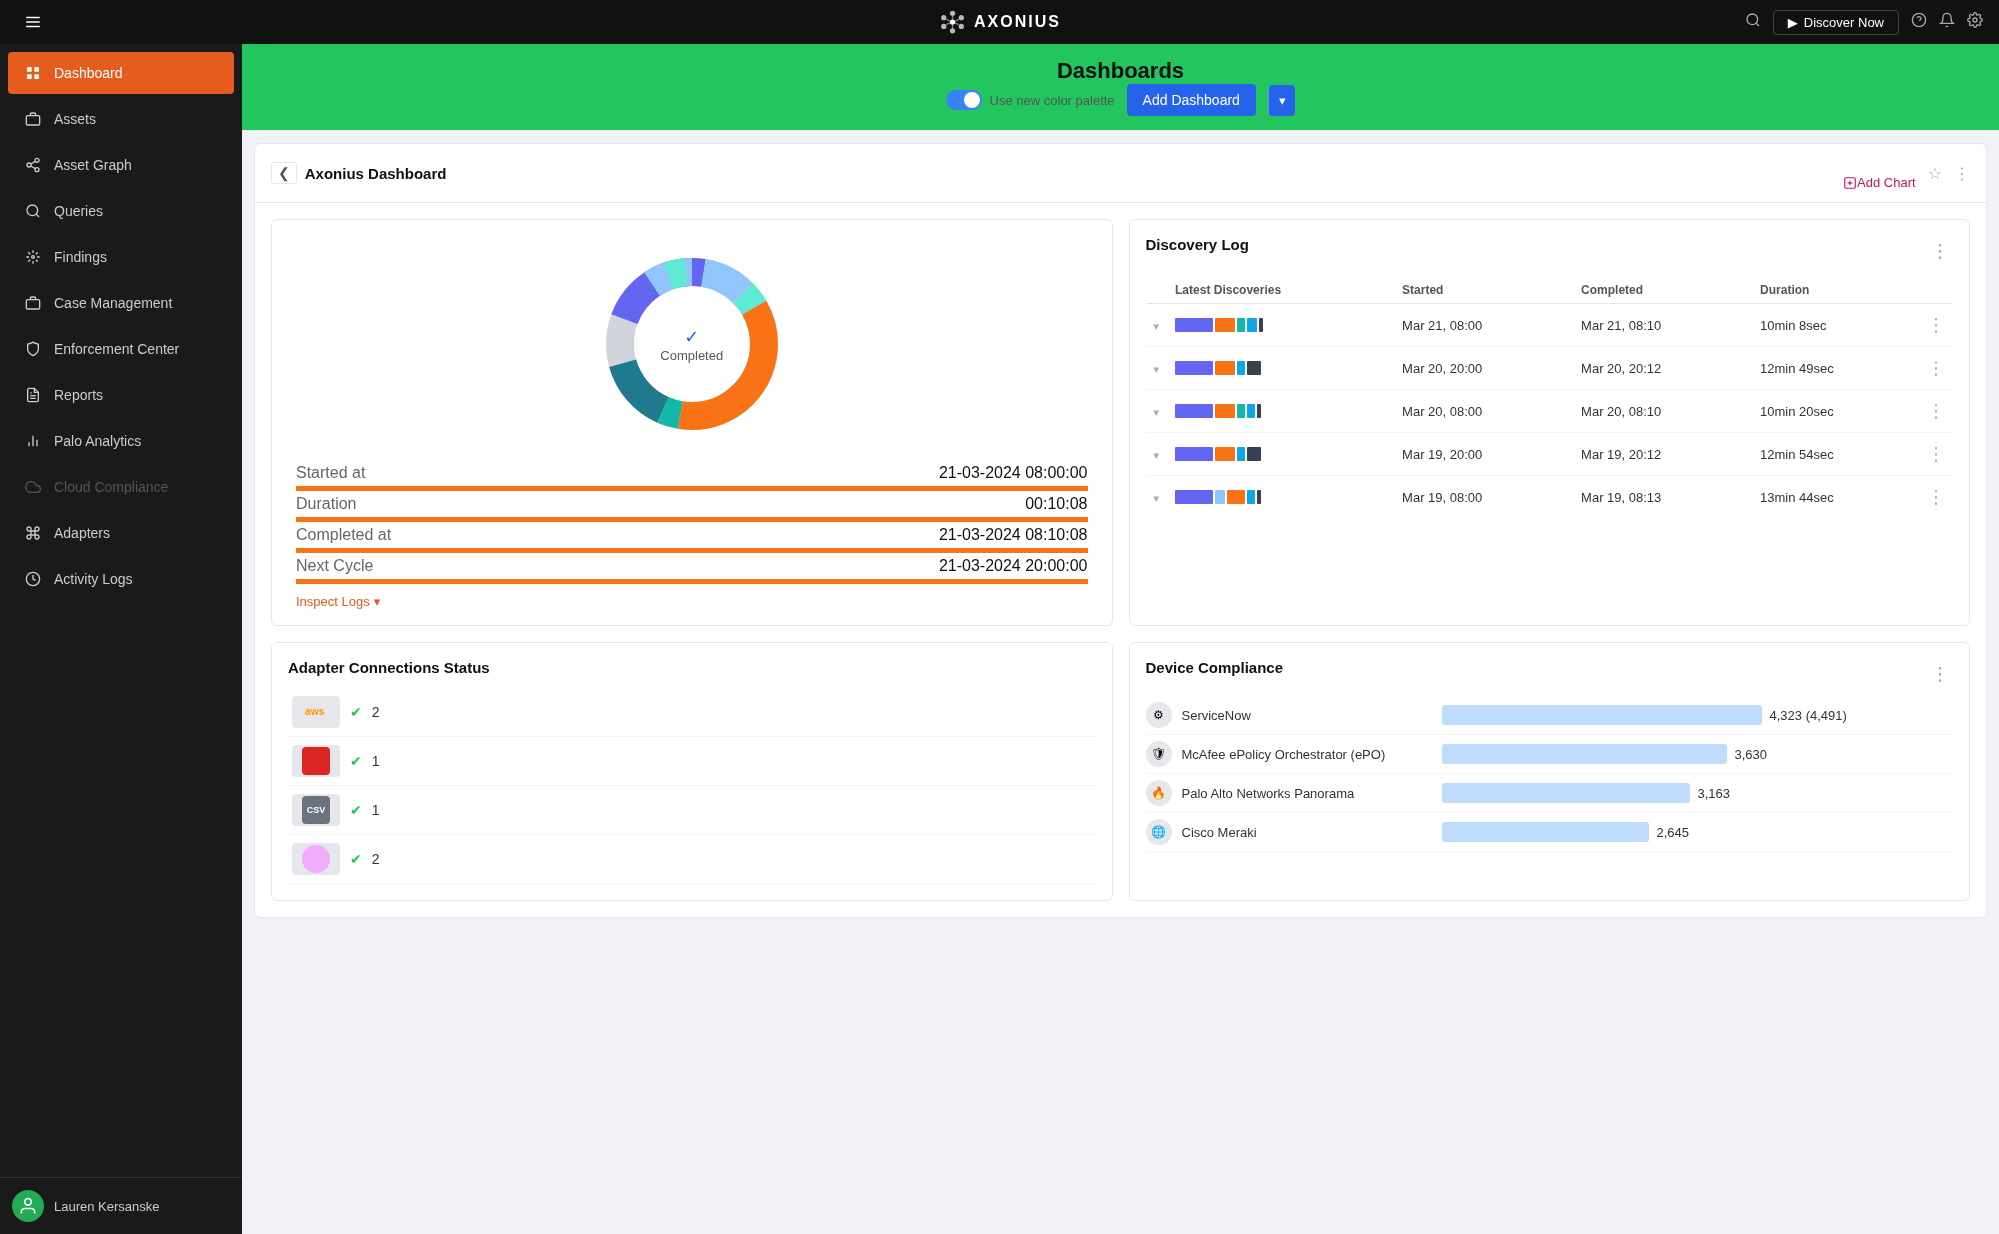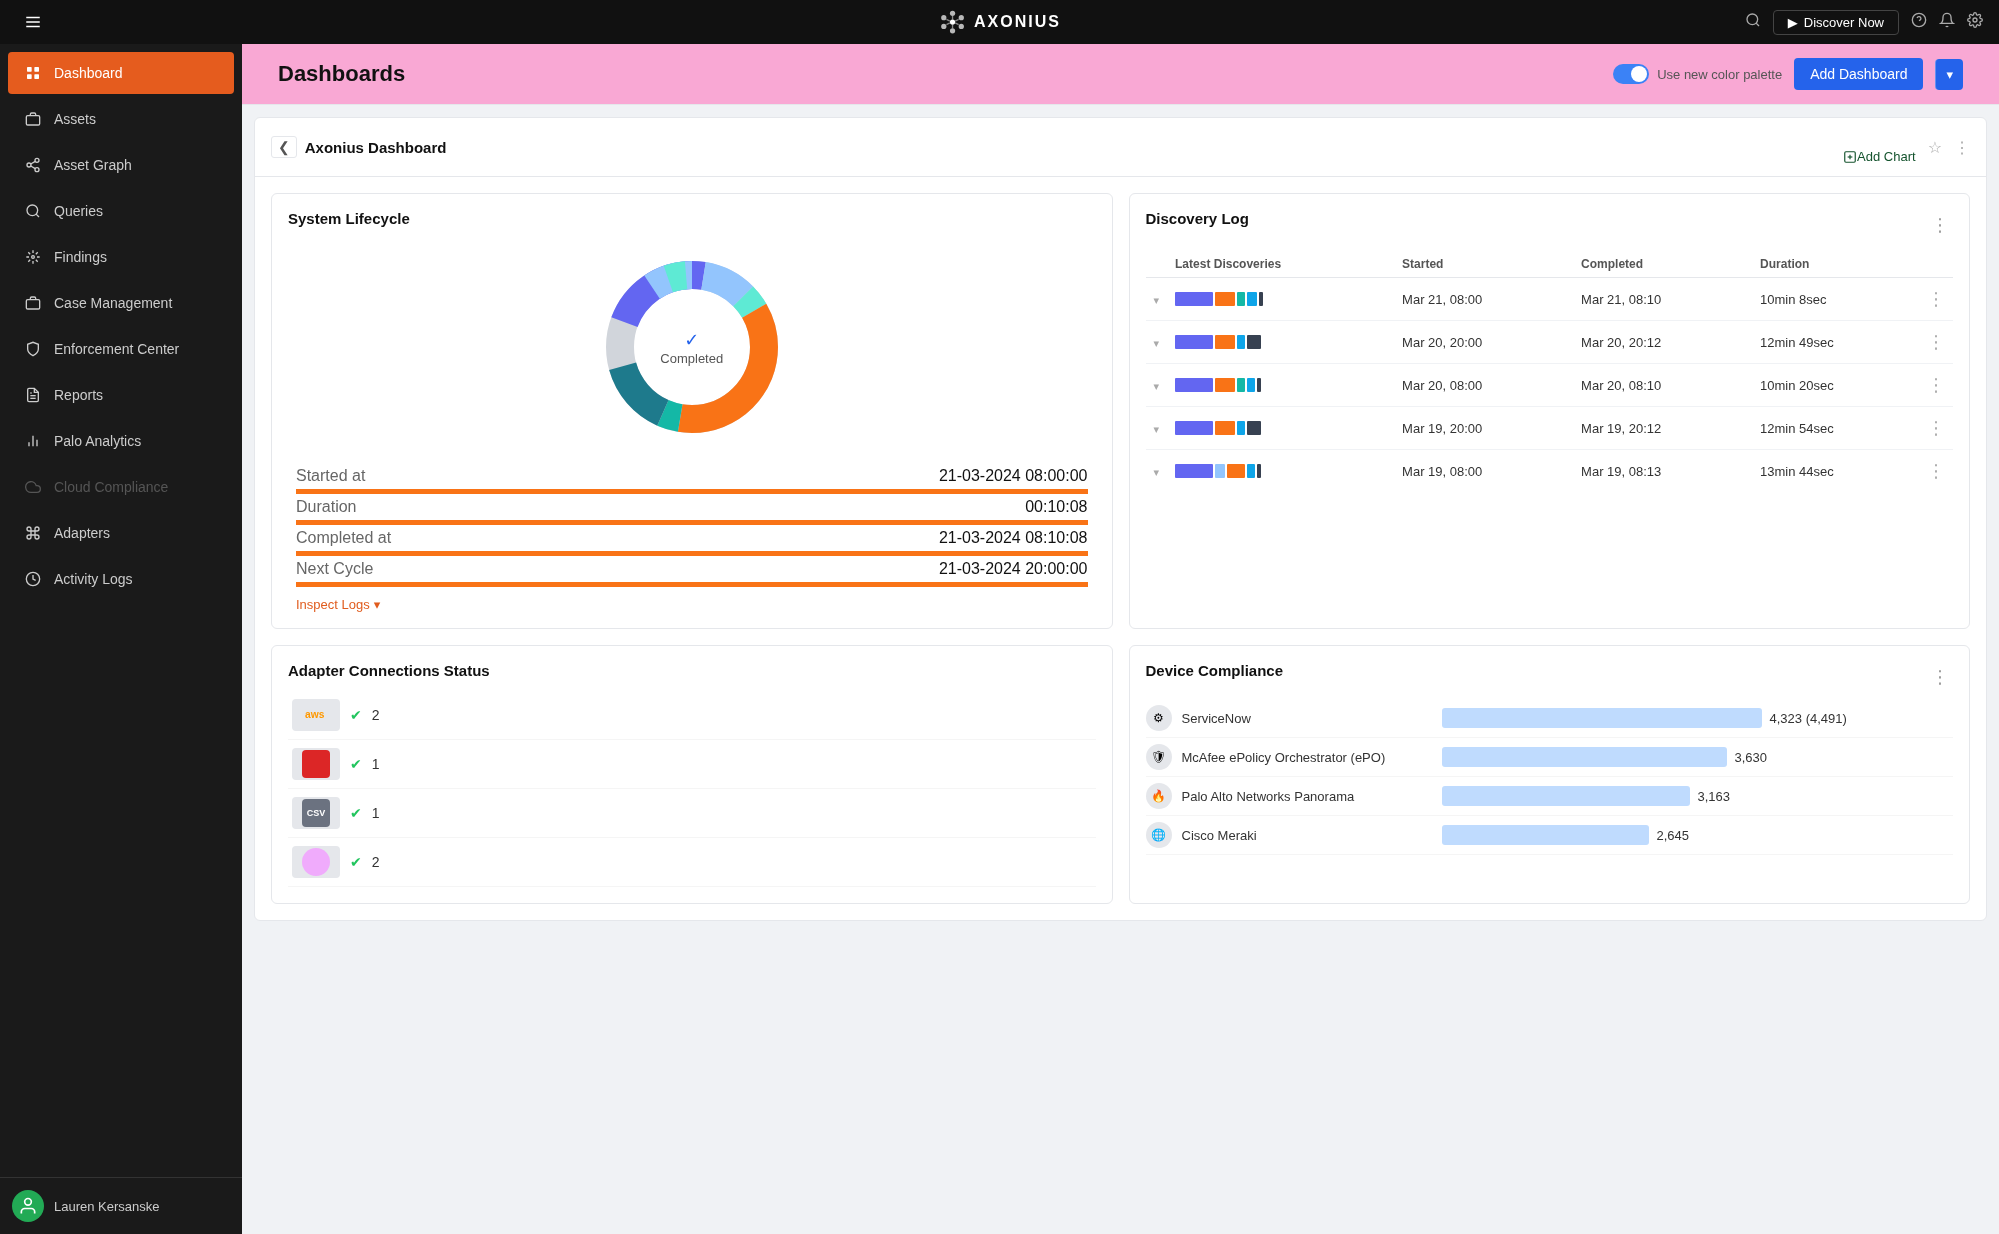--- a/index.html
+++ b/index.html
@@ -59,26 +59,27 @@
     .sidebar-icon { width: 18px; height: 18px; display: flex; align-items: center; justify-content: center; flex-shrink: 0; }
     .sidebar-bottom { margin-top: auto; padding: 12px; border-top: 1px solid #333; display: flex; align-items: center; gap: 10px; }
     .avatar { width: 32px; height: 32px; border-radius: 50%; background: #2a5; display: flex; align-items: center; justify-content: center; color: white; font-size: 13px; font-weight: bold; flex-shrink: 0; }
     .user-name { color: #ccc; font-size: 13px; }
 
     
     .content { flex: 1; overflow-y: auto; background: #f0f2f5; }
 
     
     .content-header {
-      background: #f9a8d4;
-      padding: 14px 36px;
+      background: #22c55e;
+      padding: 14px 24px;
       display: flex;
       align-items: center;
       justify-content: space-between;
       border-bottom: 1px solid #e5e7eb;
+      flex-direction: column;
     }
     .content-title { font-size: 22px; font-weight: 600; color: #111; }
     .header-actions { display: flex; align-items: center; gap: 12px; }
     .color-palette-toggle { display: flex; align-items: center; gap: 8px; font-size: 13px; color: #555; }
     .toggle-switch { width: 36px; height: 20px; background: #3b82f6; border-radius: 10px; position: relative; cursor: pointer; }
     .toggle-knob { width: 16px; height: 16px; background: white; border-radius: 50%; position: absolute; top: 2px; right: 2px; }
     .add-dashboard-btn {
       background: #2563eb;
       color: white;
       border: none;
@@ -101,21 +102,21 @@
     .dashboard-panel { background: white; margin: 12px; border-radius: 6px; border: 1px solid #e5e7eb; }
     .dashboard-panel-header {
       display: flex;
       align-items: center;
       justify-content: space-between;
       padding: 12px 16px;
       border-bottom: 1px solid #e5e7eb;
     }
     .panel-title { font-size: 15px; font-weight: 600; color: #111; display: flex; align-items: center; gap: 8px; }
     .panel-actions { display: flex; align-items: center; gap: 12px; }
-    .add-chart-btn { display: flex; align-items: center; font-size: 13px; color: #14532d; cursor: pointer; margin-top: 19px; }
+    .add-chart-btn { display: flex; align-items: center; font-size: 13px; color: #be185d; cursor: pointer; margin-top: 19px; }
     .star-icon { color: #aaa; cursor: pointer; font-size: 16px; }
     .more-icon { color: #aaa; cursor: pointer; font-size: 16px; }
 
     
     .charts-grid { display: grid; grid-template-columns: 1fr 1fr; gap: 16px; padding: 16px; }
     .chart-card { background: white; border: 1px solid #e5e7eb; border-radius: 6px; padding: 16px; }
     .chart-title { font-size: 15px; font-weight: 600; color: #111; margin-bottom: 12px; }
 
     
     .lifecycle-content { display: flex; flex-direction: column; }
@@ -378,23 +379,20 @@
             <span>Add Chart</span>
           </div>
           <span class="star-icon">☆</span>
           <span class="more-icon">⋮</span>
         </div>
       </div>
 
       <div class="charts-grid">
 
         <div class="chart-card">
-          <div style="display:flex;justify-content:space-between;align-items:center;">
-            <div class="chart-title">System Lifecycle</div>
-          </div>
           <div class="lifecycle-content">
             <div class="donut-wrapper">
               <div class="donut-container">
                 <svg width="200" height="200" viewBox="0 0 200 200">
 
                   <circle cx="100" cy="100" r="72" fill="none" stroke="#d1d5db" stroke-width="28"></circle>
 
                   <circle cx="100" cy="100" r="72" fill="none" stroke="#6366f1" stroke-width="28" stroke-dasharray="99.6 352.6" stroke-dashoffset="88" transform="rotate(-90 100 100)"></circle>
 
                   <circle cx="100" cy="100" r="72" fill="none" stroke="#93c5fd" stroke-width="28" stroke-dasharray="45.2 352.6" stroke-dashoffset="-11.6" transform="rotate(-90 100 100)"></circle>

